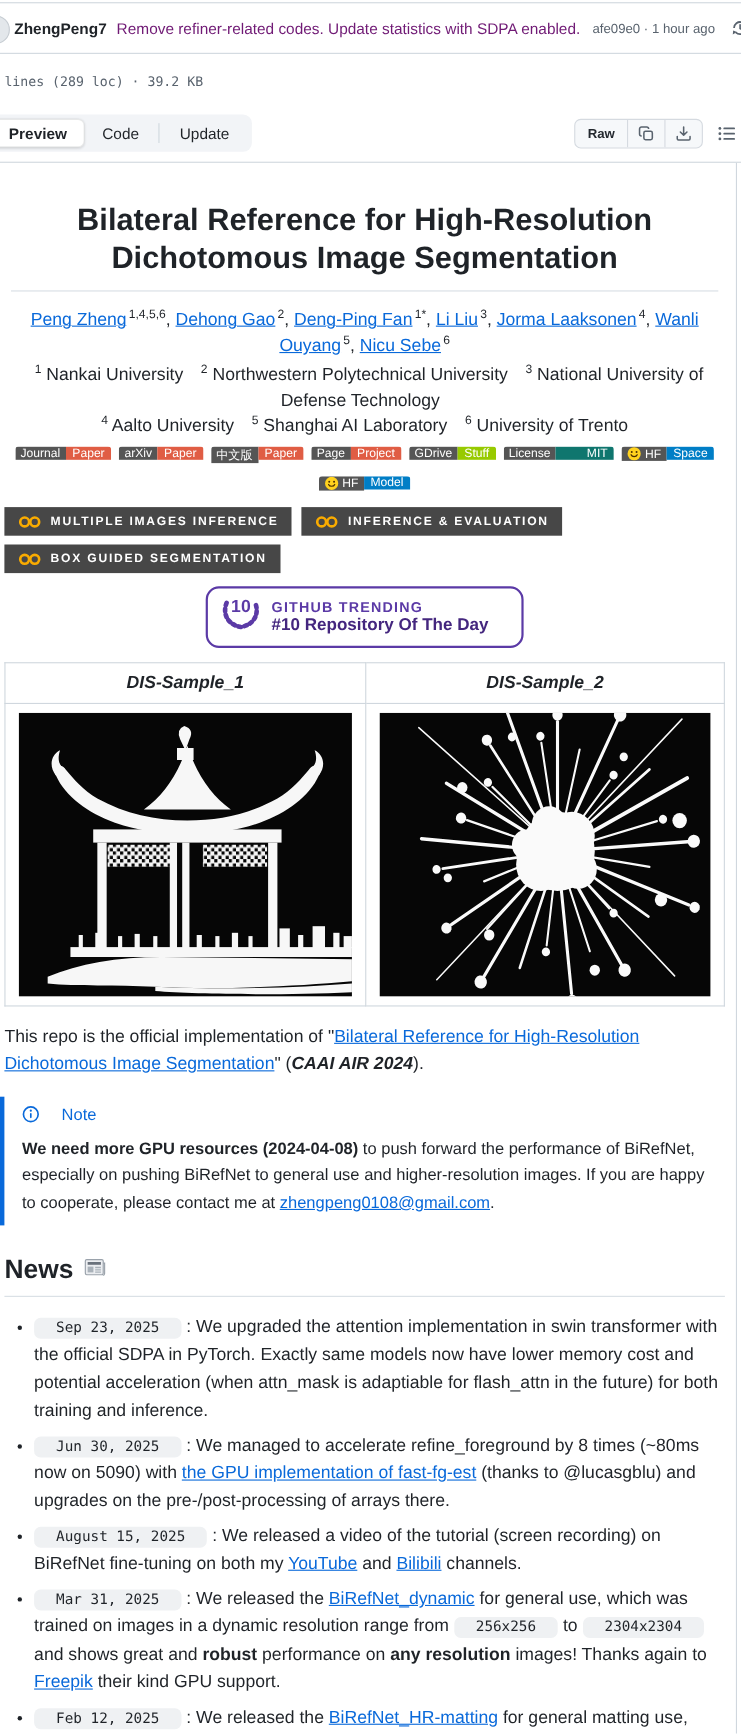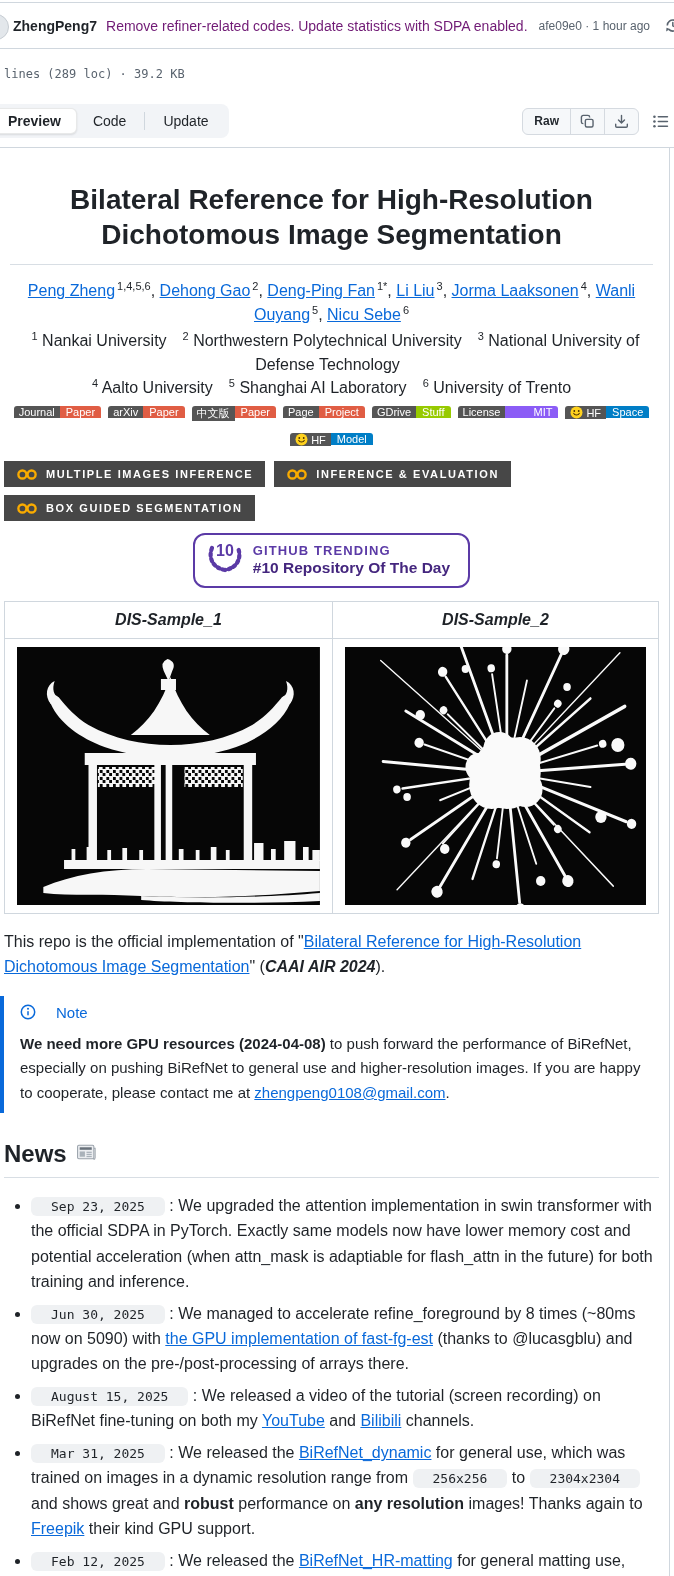--- a/index.html
+++ b/index.html
@@ -53,21 +53,21 @@
   .badge-row{display:flex;justify-content:center;gap:7px;margin-top:7px;align-items:center;}
   .shield{display:inline-flex;height:20px;border-radius:3px;overflow:hidden;font-size:11px;color:#fff;
     align-items:flex-start;text-decoration:none;cursor:pointer;}
   .sh-l{background:#555;display:flex;align-items:center;gap:3px;padding:0 5px;}
   .sh-r{display:flex;align-items:center;padding:0 6px;}
   .colab-row{display:flex;gap:9px;margin-top:8px;}
   .colab{display:inline-flex;align-items:center;gap:8px;background:#474747;color:#fff;font-size:11px;
     font-weight:700;letter-spacing:1.6px;padding:0 12px;height:26px;text-decoration:none;cursor:pointer;white-space:nowrap;}
   .trend-wrap{display:flex;justify-content:center;margin-top:12px;}
   .trending{display:flex;align-items:center;gap:7px;border:2px solid #5b3aa6;border-radius:12px;
-    padding:4px 18px 5px 9px;background:#fff;text-decoration:none;cursor:pointer;}
+    padding:4px 30px 5px 9px;background:#fff;text-decoration:none;cursor:pointer;}
   .trend-kicker{display:block;font-size:13px;letter-spacing:1.1px;color:#5b3aa6;font-weight:700;}
   .trend-title{display:block;font-size:15.5px;font-weight:800;color:#44267e;margin-top:1px;}
   .samples{border-collapse:collapse;width:100%;margin-top:13px;}
   .samples th{border:1px solid #d0d7de;padding:9px;font-size:16px;font-style:italic;font-weight:700;text-align:center;}
   .samples td{border:1px solid #d0d7de;padding:8px 12px;background:#fff;}
   .mask-img{height:258px;cursor:pointer;}
   .mask-img svg{display:block;width:100%;height:100%;}
   .intro{font-size:16px;line-height:1.55;margin:16px 0 0;}
   .note{border-left:4px solid #0969da;padding:2px 8px 2px 16px;margin:16px 0 0 -4px;}
   .note-head{display:flex;align-items:center;gap:20px;color:#0969da;font-size:15px;font-weight:500;margin:6px 0 11px;}
@@ -181,21 +181,21 @@
         <a class="shield">
           <span class="sh-l">
             <span>GDrive</span>
           </span>
           <span class="sh-r" style="background: rgb(151, 202, 0);">Stuff</span>
         </a>
         <a class="shield">
           <span class="sh-l">
             <span>License</span>
           </span>
-          <span class="sh-r" style="background: #8b5cf6; padding-left: 28px;">MIT</span>
+          <span class="sh-r" style="background: #0f766e; padding-left: 28px;">MIT</span>
         </a>
         <a class="shield">
           <span class="sh-l">
   <svg width="13" height="13" viewBox="0 0 13 13">
     <circle cx="6.5" cy="6.5" r="6" fill="#ffd21e"></circle>
     <circle cx="4.3" cy="5" r="0.9" fill="#4a2e00"></circle>
     <circle cx="8.7" cy="5" r="0.9" fill="#4a2e00"></circle>
     <path d="M3.7 7.4 c0.9 2.2 4.7 2.2 5.6 0" stroke="#4a2e00" fill="none" stroke-width="1.1" stroke-linecap="round"></path>
   </svg>
 <span>HF</span>

